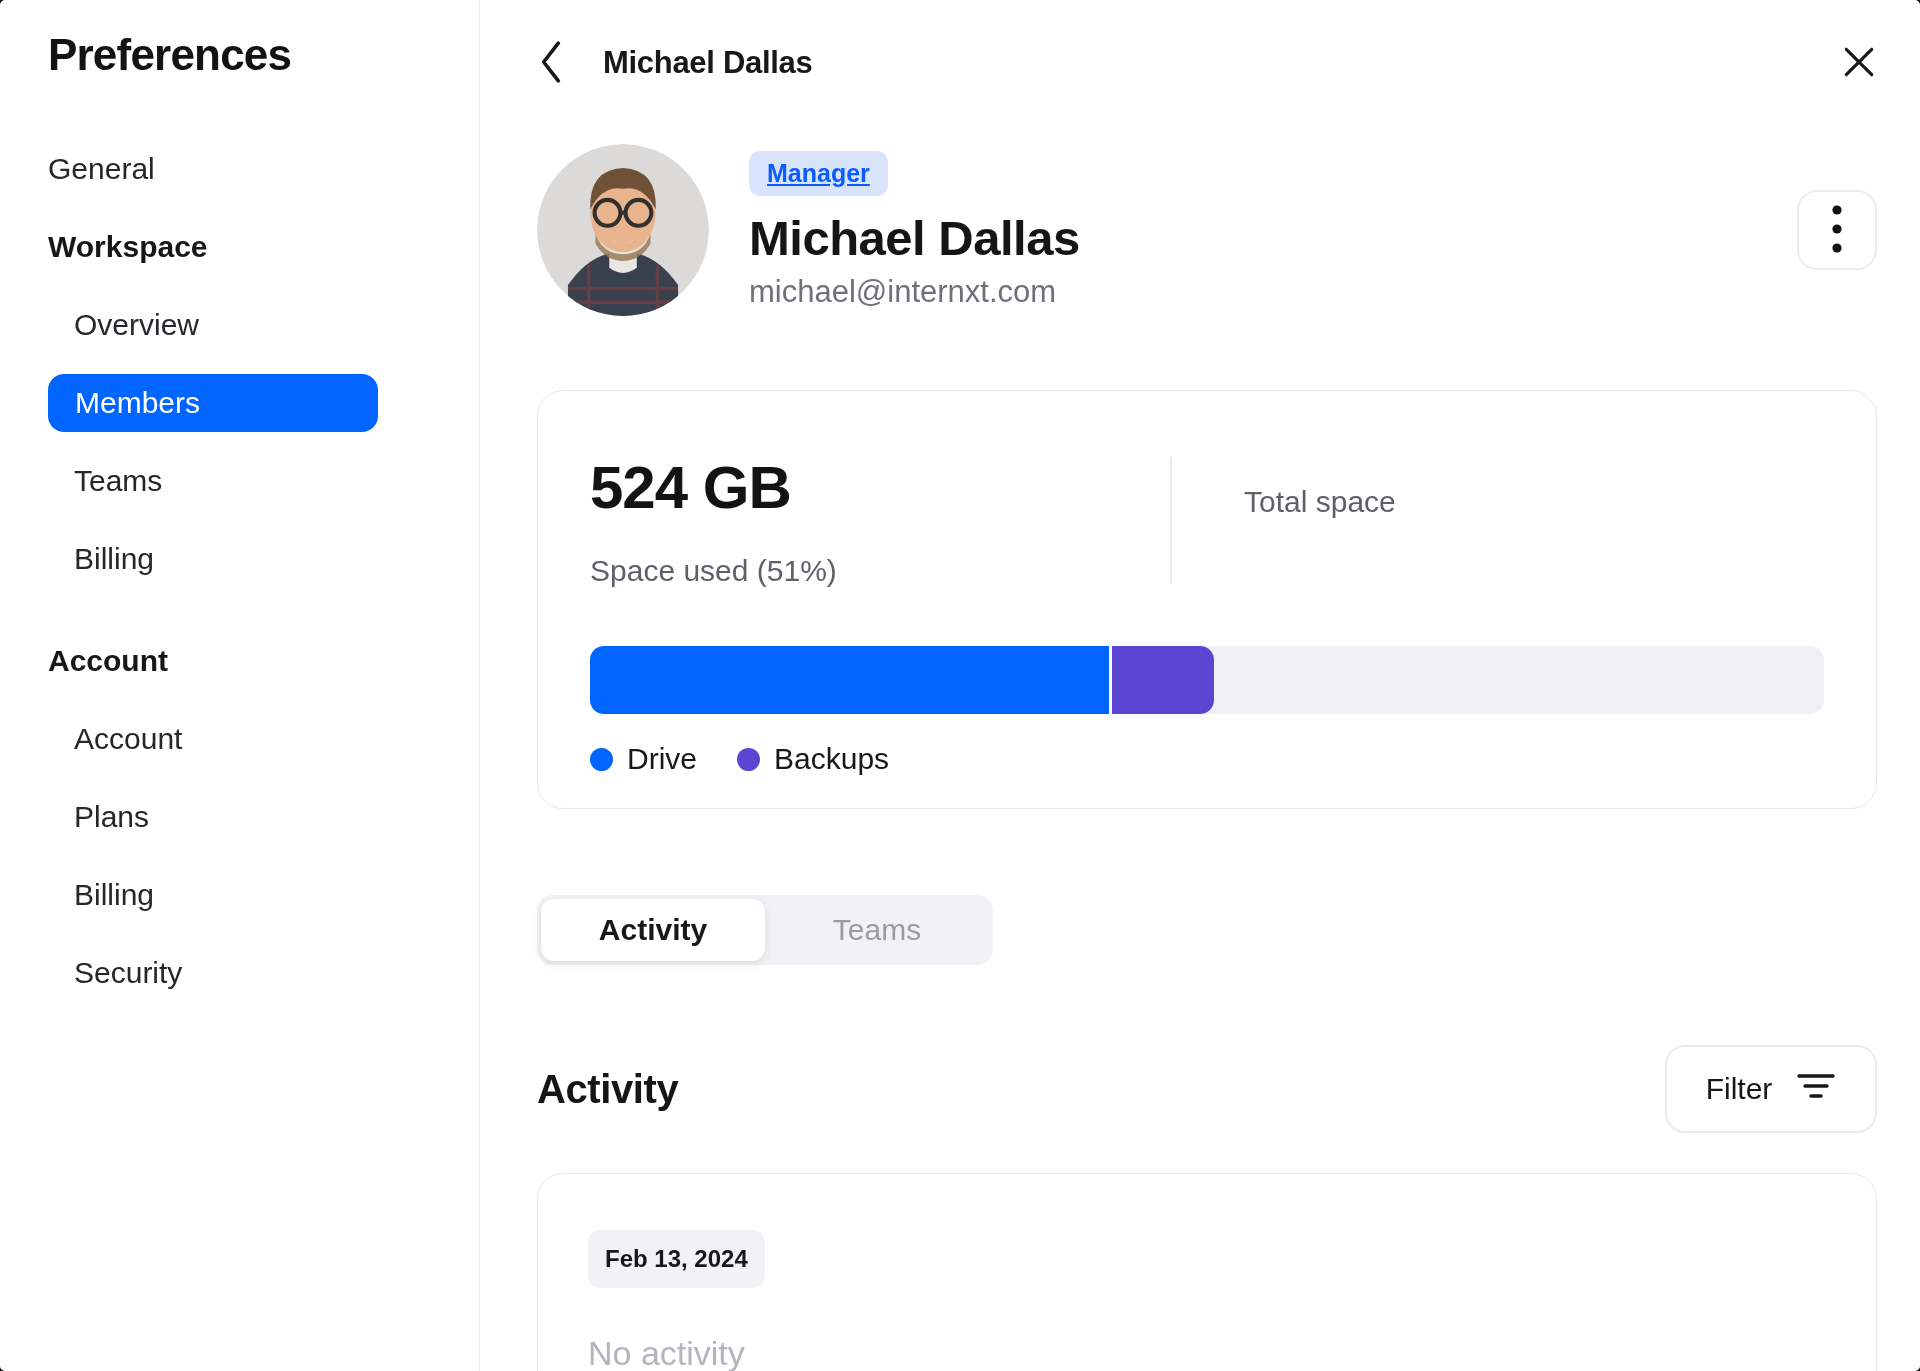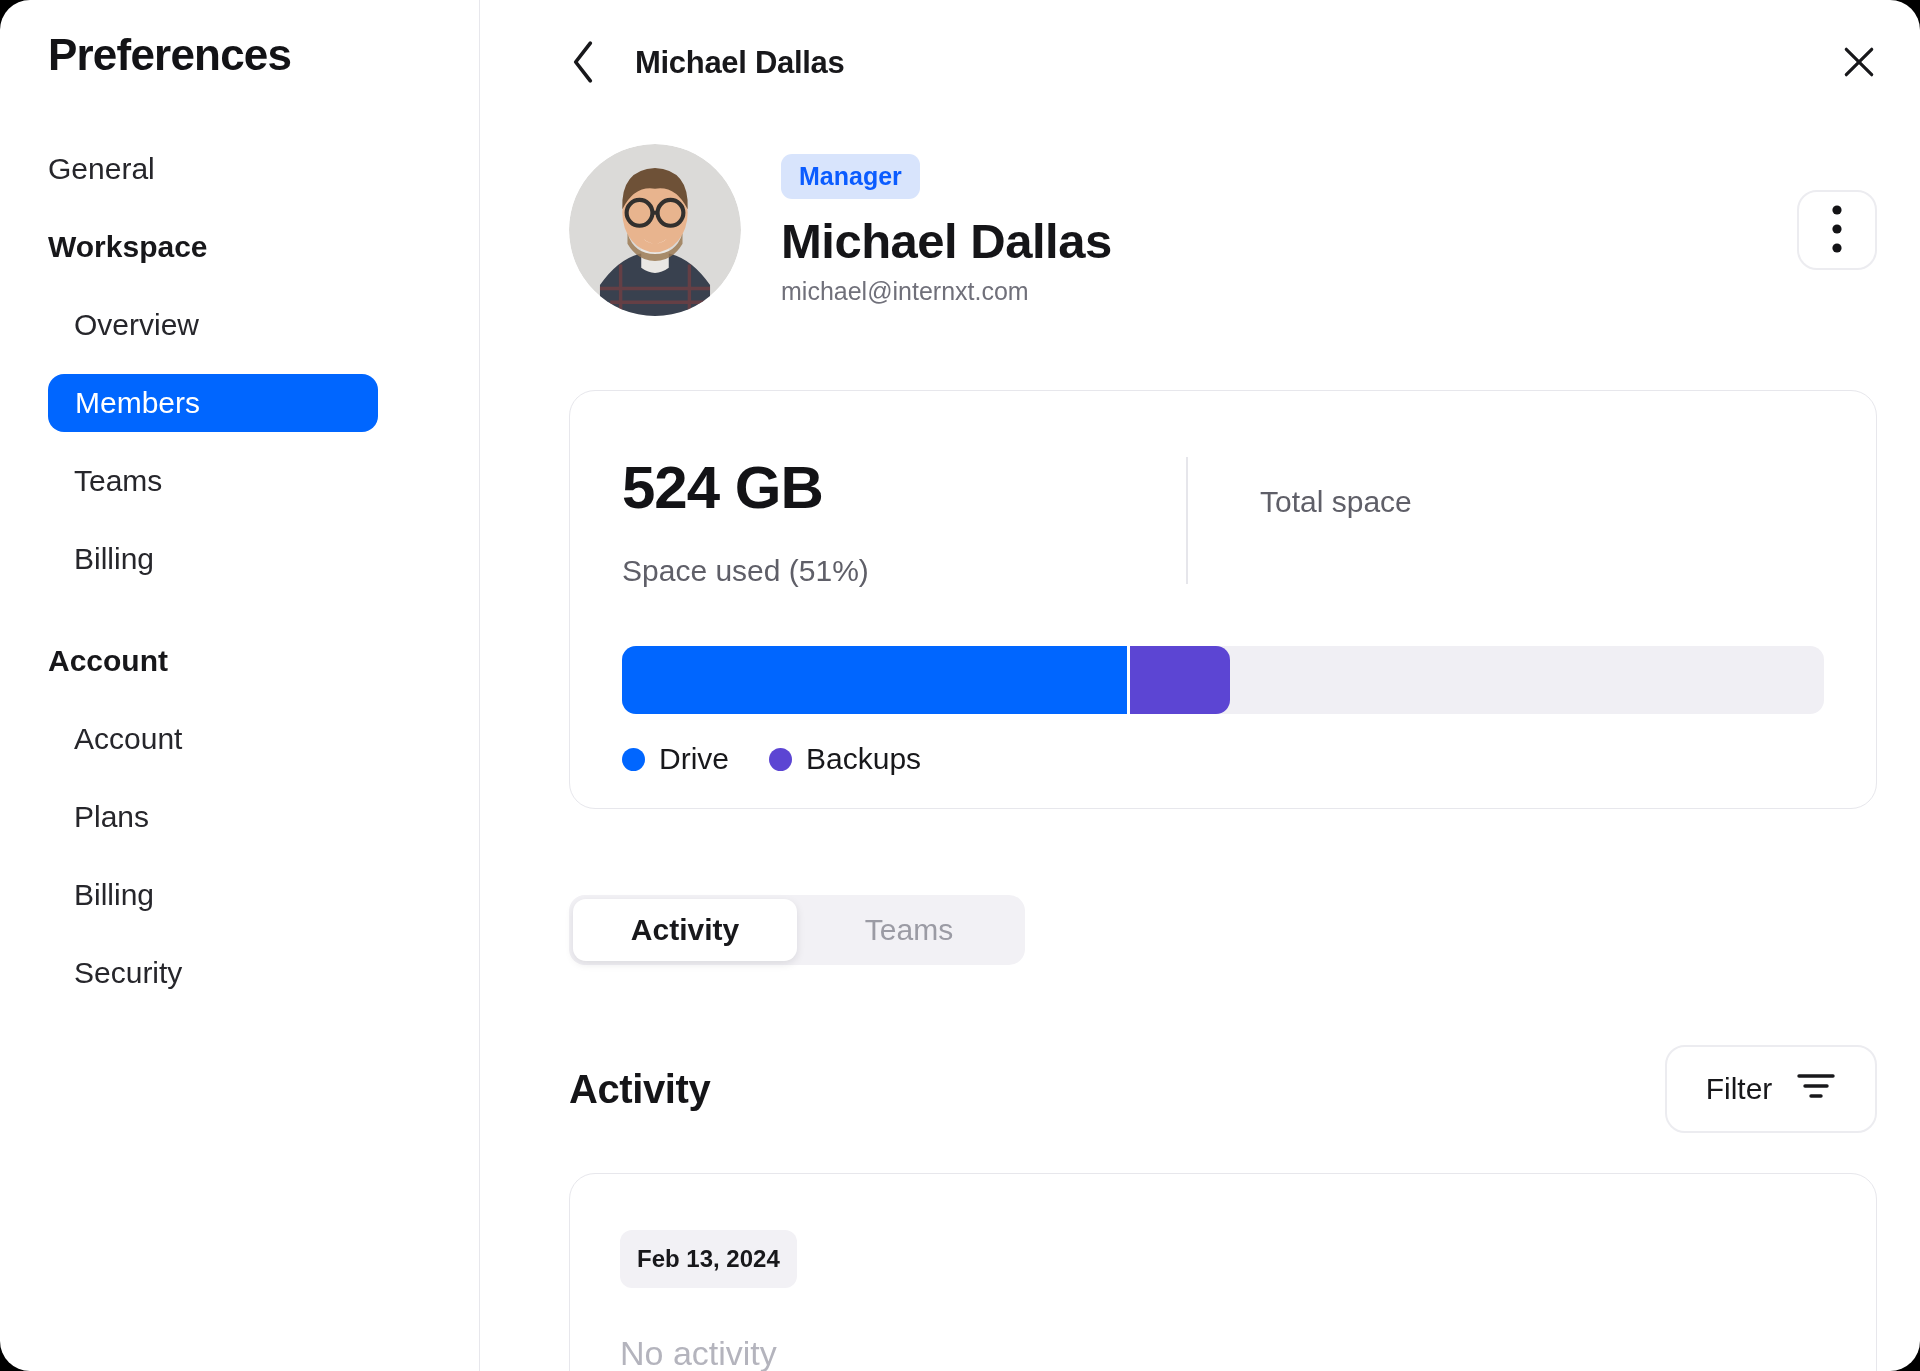--- a/index.html
+++ b/index.html
@@ -1,17 +1,17 @@
 <!DOCTYPE html>
 <html><head>
 <meta charset="utf-8">
 <style>
   html,body{margin:0;padding:0;background:#000;}
   body{font-family:"Liberation Sans","DejaVu Sans",sans-serif;-webkit-font-smoothing:antialiased;}
-  .window{width:1920px;height:1371px;background:#fff;border-radius:30px;overflow:hidden;display:flex;box-sizing:border-box;gap:32px;}
+  .window{width:1920px;height:1371px;background:#fff;border-radius:5px;overflow:hidden;display:flex;box-sizing:border-box;}
 
   
   .sidebar{width:480px;min-width:480px;box-sizing:border-box;border-right:1px solid #e7e7ec;padding:30px 20px 0 48px;}
   .sidebar-title{font-size:44px;font-weight:700;color:#131316;letter-spacing:-0.8px;}
   .nav{margin-top:50px;}
   .nav-row{height:78px;display:flex;align-items:center;font-size:30px;color:#26262b;cursor:default;}
   .nav-header{font-weight:700;color:#17171a;}
   .nav-sub{padding-left:26px;}
   .nav-gap{height:24px;}
   .nav-pill{width:330px;height:58px;border-radius:16px;background:#0066ff;display:flex;align-items:center;padding-left:27px;box-sizing:border-box;color:#fff;font-size:30px;font-weight:500;}
@@ -19,23 +19,23 @@
   
   .main{flex:1;padding:38px 43px 0 57px;box-sizing:border-box;position:relative;}
   .header-row{display:flex;align-items:center;height:50px;}
   .icon-btn{background:none;border:none;padding:0;display:flex;align-items:center;justify-content:center;cursor:pointer;}
   .header-title{margin-left:38px;font-size:31px;font-weight:600;color:#18181b;letter-spacing:-0.3px;}
   .close-btn{margin-left:auto;}
 
   .profile-row{margin-top:56px;display:flex;align-items:center;}
   .avatar{width:172px;height:172px;border-radius:50%;overflow:hidden;flex:none;}
   .profile-info{margin-left:40px;}
-  .role-badge{display:inline-block;background:#d8e4fc;color:#0b5cff;font-size:25px;font-weight:600;padding:8px 18px;border-radius:11px;}
+  .role-badge{display:inline-block;background:#d8e4fc;color:#0b5cff;font-size:25px;font-weight:600;padding:8px 18px;border-radius:11px;text-decoration:underline;}
   .profile-name{font-size:49px;font-weight:600;color:#151518;margin-top:14px;letter-spacing:-0.5px;}
-  .profile-email{font-size:25px;color:#70707a;margin-top:8px;}
+  .profile-email{font-size:31px;color:#70707a;margin-top:8px;}
   .kebab-btn{margin-left:auto;width:80px;height:80px;border:2px solid #ececf0;border-radius:20px;background:#fff;align-self:center;}
 
   .usage-card{margin-top:74px;border:1px solid #e7e7ec;border-radius:26px;padding:62px 52px 32px 52px;box-sizing:border-box;}
   .stats{display:flex;align-items:stretch;}
   .stat{flex:1;}
   .stat.right{padding-left:72px;}
   .stat-value{font-size:60px;font-weight:700;color:#131316;letter-spacing:-1px;}
   .stat-label{font-size:30px;color:#5f5f68;margin-top:32px;}
   .stat-divider{width:2px;background:#e6e6eb;margin:4px 0;}
   .bar{margin-top:58px;height:68px;background:#f0eff4;border-radius:14px;display:flex;overflow:hidden;}

